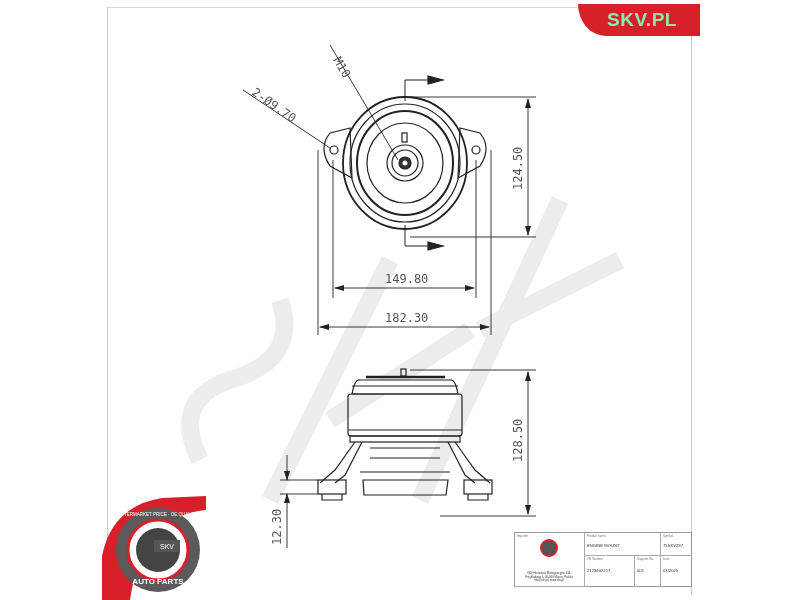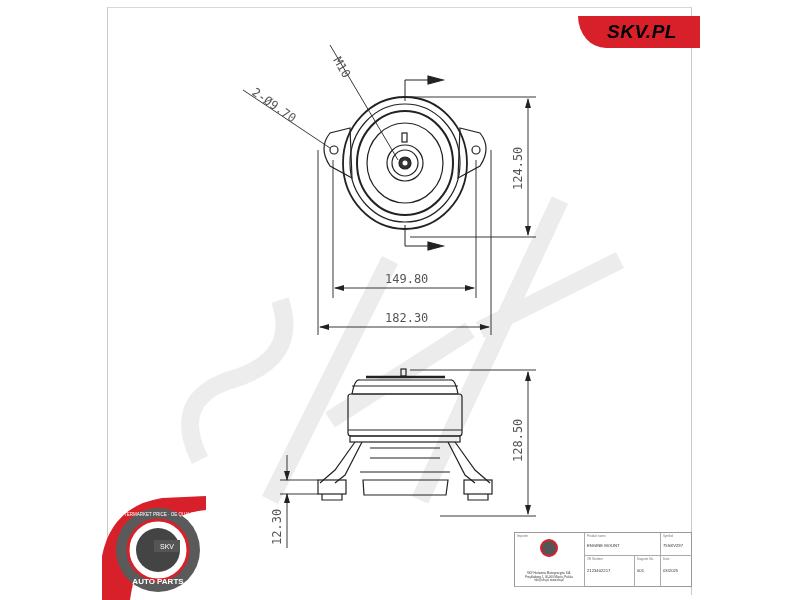--- a/index.html
+++ b/index.html
@@ -1,18 +1,18 @@
 <!DOCTYPE html>
 <html><head>
 <meta charset="utf-8">
 <style>
   html, body { margin:0; padding:0; background:#ffffff; }
   body { width:800px; height:600px; position:relative; overflow:hidden; font-family:"Liberation Sans", sans-serif; }
   .frame { position:absolute; left:107px; top:7px; width:585px; height:588px; border-left:1px solid #c8c8c8; border-top:1px solid #d8d8d8; border-right:1px solid #c8c8c8; box-sizing:border-box; }
-  .brand { position:absolute; left:578px; top:16px; width:122px; height:32px; background:#d8202a; border-bottom-left-radius:28px 32px; color:#000000; font-weight:bold; font-style:italic; font-size:19px; display:flex; align-items:center; justify-content:center; letter-spacing:0.5px; padding-left:6px; box-sizing:border-box; }
+  .brand { position:absolute; left:578px; top:4px; width:122px; height:32px; background:#d8202a; border-bottom-left-radius:28px 32px; color:#86efac; font-weight:bold; font-size:19px; display:flex; align-items:center; justify-content:center; letter-spacing:0.5px; padding-left:6px; box-sizing:border-box; }
   svg.drawing { position:absolute; left:0; top:0; }
   .dim { font-family:"DejaVu Sans Mono", monospace; font-size:12px; fill:#555; }
   .title-block { position:absolute; left:514px; top:532px; width:178px; height:55px; border:1px solid #999; box-sizing:border-box; font-size:3.6px; color:#333; }
   .tb-cell { position:absolute; border-right:1px solid #aaa; border-bottom:1px solid #aaa; box-sizing:border-box; }
   .tb-label { position:absolute; left:2px; top:1px; font-size:3px; color:#777; }
   .tb-value { position:absolute; left:2px; top:10px; font-size:4.2px; color:#333; }
   .importer-text { position:absolute; left:2px; bottom:3px; width:64px; text-align:center; font-size:2.8px; line-height:3.6px; color:#333; }
   .badge { position:absolute; left:102px; top:496px; width:104px; height:104px; }
 </style>
 </head>

